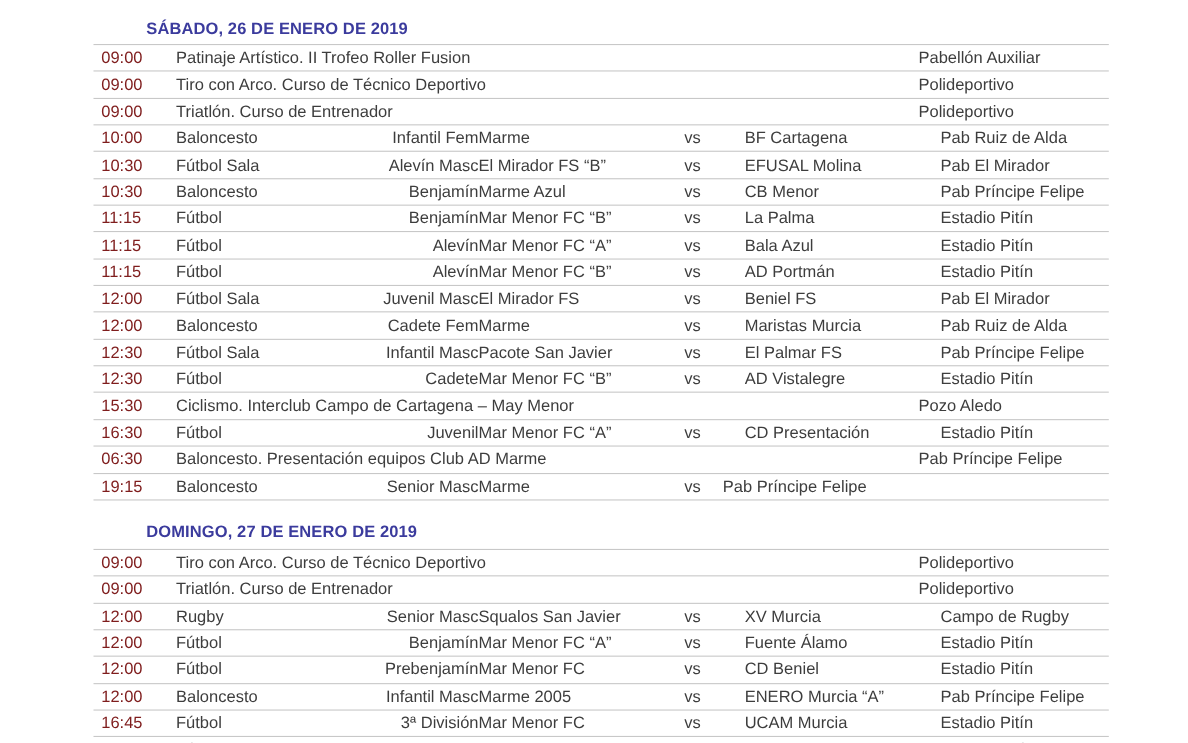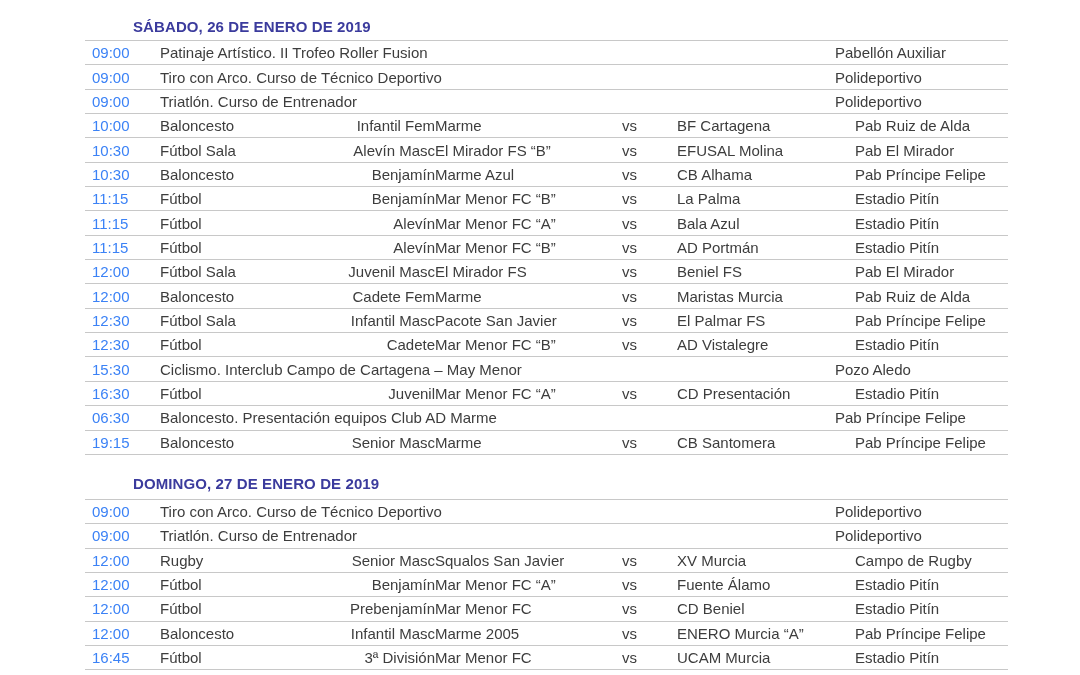--- a/index.html
+++ b/index.html
@@ -45,21 +45,21 @@
     display: flex;
     align-items: center;
     height: 24.35px;
     box-sizing: border-box;
     border-bottom: 1px solid #C8C8C8;
     font-size: 15px;
     color: #3D3D3D;
     white-space: nowrap;
   }
   .cell { overflow: hidden; flex: 0 0 auto; }
-  .cell.time     { width: 75px;  padding-left: 7px; box-sizing: border-box; color: #3b82f6; }
+  .cell.time     { width: 75px;  padding-left: 7px; box-sizing: border-box; color: #7f1d1d; }
   .cell.sport    { width: 117px; }
   .cell.category { width: 158px; text-align: right; }
   .cell.team     { width: 187px; }
   .cell.vs       { width: 35px; }
   .cell.opponent { width: 178px; margin-left: 20px; }
   .cell.venue    { width: 173px; }
   .cell.desc     { width: 675px; }
 </style>
 </head>
 <body>
@@ -100,21 +100,21 @@
           <div class="cell vs">vs</div>
           <div class="cell opponent">EFUSAL Molina</div>
           <div class="cell venue">Pab El Mirador</div>
         </div>
         <div class="row">
           <div class="cell time">10:30</div>
           <div class="cell sport">Baloncesto</div>
           <div class="cell category">Benjamín</div>
           <div class="cell team">Marme Azul</div>
           <div class="cell vs">vs</div>
-          <div class="cell opponent">CB Alhama</div>
+          <div class="cell opponent">CB Menor</div>
           <div class="cell venue">Pab Príncipe Felipe</div>
         </div>
         <div class="row">
           <div class="cell time">11:15</div>
           <div class="cell sport">Fútbol</div>
           <div class="cell category">Benjamín</div>
           <div class="cell team">Mar Menor FC “B”</div>
           <div class="cell vs">vs</div>
           <div class="cell opponent">La Palma</div>
           <div class="cell venue">Estadio Pitín</div>
@@ -191,21 +191,20 @@
           <div class="cell time">06:30</div>
           <div class="cell desc">Baloncesto. Presentación equipos Club AD Marme</div>
           <div class="cell venue">Pab Príncipe Felipe</div>
         </div>
         <div class="row">
           <div class="cell time">19:15</div>
           <div class="cell sport">Baloncesto</div>
           <div class="cell category">Senior Masc</div>
           <div class="cell team">Marme</div>
           <div class="cell vs">vs</div>
-          <div class="cell opponent">CB Santomera</div>
           <div class="cell venue">Pab Príncipe Felipe</div>
         </div>
       </div>
     </div>
     <div class="section">
       <div class="section-title">DOMINGO, 27 DE ENERO DE 2019</div>
       <div class="rows">
         <div class="row">
           <div class="cell time">09:00</div>
           <div class="cell desc">Tiro con Arco. Curso de Técnico Deportivo</div>

